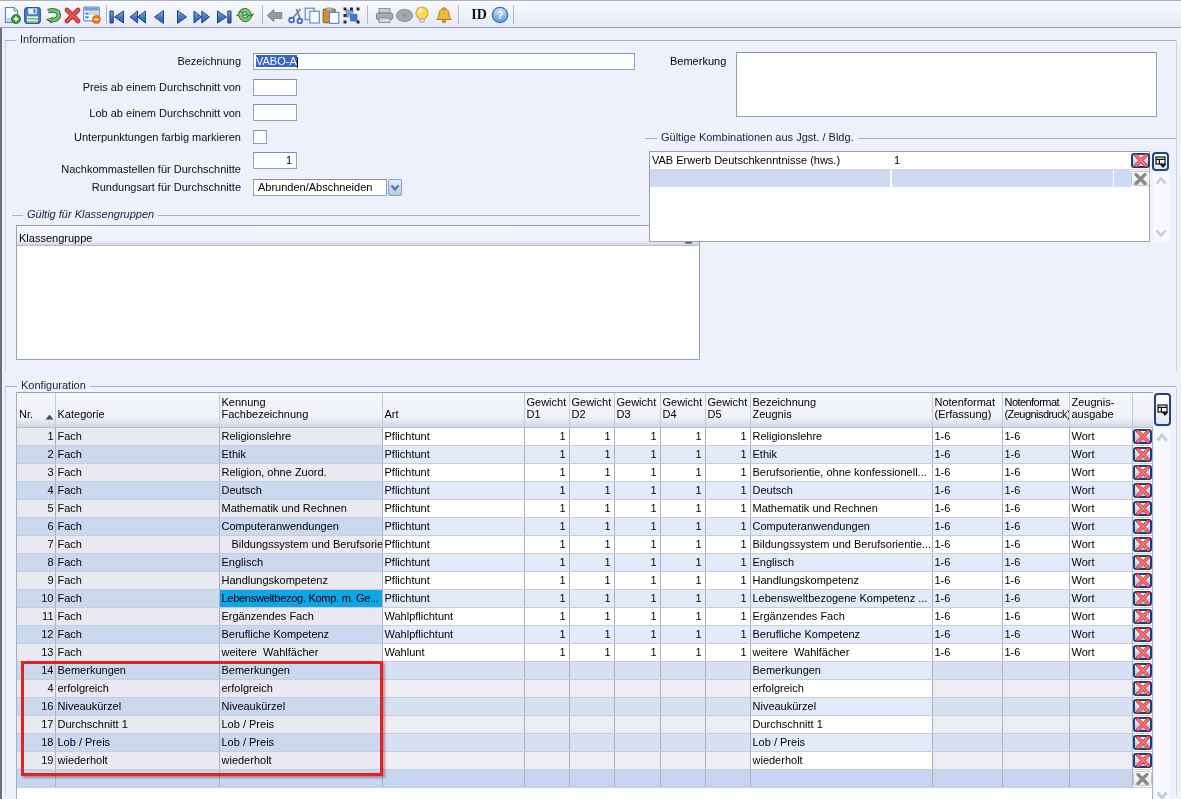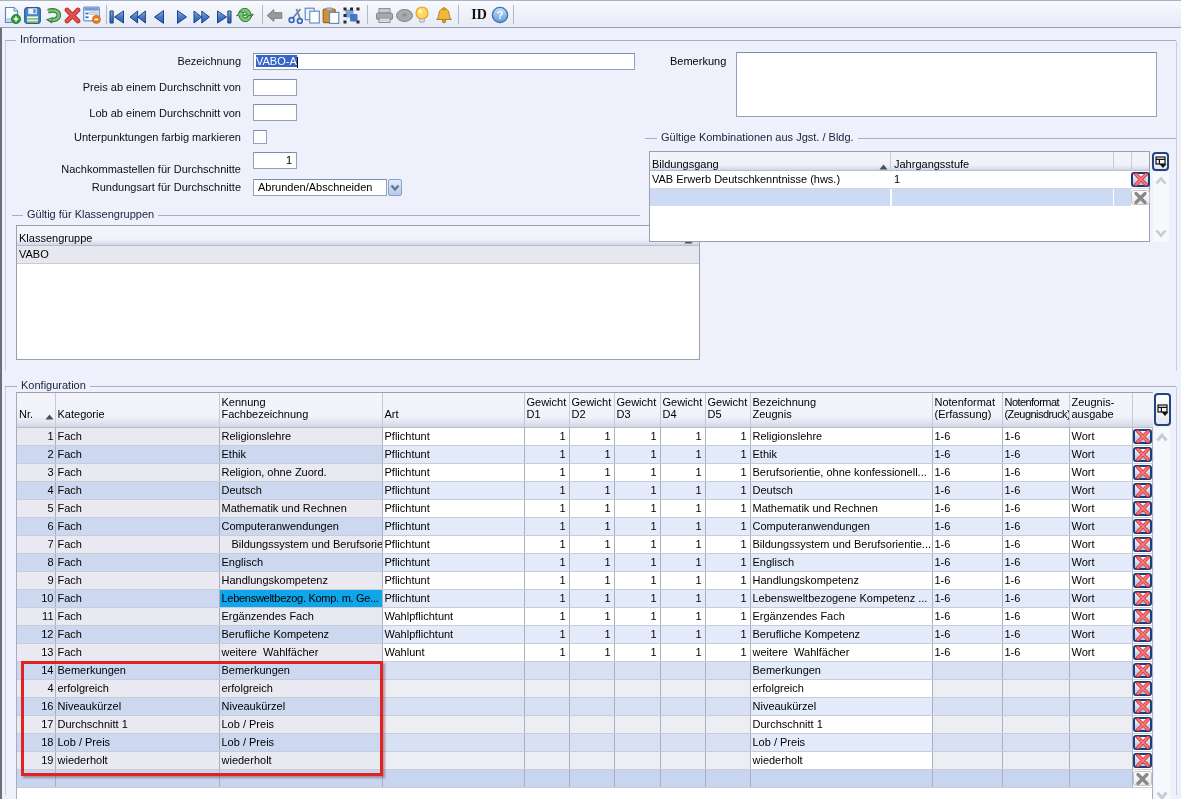--- a/index.html
+++ b/index.html
@@ -187,21 +187,21 @@
 <div class="tsep" style="left:367px"></div>
 <div class="tsep" style="left:458px"></div>
 <div class="tsep" style="left:513px"></div>
 </div>
 <div class="abs" style="left:0;top:28px;width:2px;height:771px;background:#6a6f7d;"></div>
 <div class="gline" style="left:5px;top:40px;width:1171px;"></div>
 <div class="gtitle" style="left:16px;top:33px;">Information</div>
 <div class="gline" style="left:645px;top:138px;width:531px;"></div>
 <div class="gtitle" style="left:657px;top:131px;">Gültige Kombinationen aus Jgst. / Bldg.</div>
 <div class="gline" style="left:12px;top:215px;width:628px;"></div>
-<div class="gtitle" style="left:23px;top:208px;">Gültig für Klassengruppen</div>
+<div class="gtitle" style="left:23px;top:208px;font-style:italic;">Gültig für Klassengruppen</div>
 <div class="gline" style="left:5px;top:386px;width:1171px;"></div>
 <div class="gtitle" style="left:17px;top:379px;">Konfiguration</div>
 <div class="vline" style="left:5px;top:41px;height:330px;"></div>
 <div class="vline" style="left:1176px;top:41px;height:330px;"></div>
 <div class="vline" style="left:5px;top:387px;height:408px;"></div>
 <div class="vline" style="left:1176px;top:387px;height:408px;"></div>
 <div class="lbl" style="top:55px;">Bezeichnung</div>
 <div class="lbl" style="top:81px;">Preis ab einem Durchschnitt von</div>
 <div class="lbl" style="top:107px;">Lob ab einem Durchschnitt von</div>
 <div class="lbl" style="top:131px;">Unterpunktungen farbig markieren</div>
@@ -220,33 +220,22 @@
   </svg>
 <div class="fld" style="left:736px;top:52px;width:421px;height:65px;"></div>
 <div class="abs" style="left:16px;top:225px;width:684px;height:135px;background:#fff;border:1px solid #9aa0ae;">
 <div style="height:20px;background:linear-gradient(180deg,#f4f5fb 0%,#f0f2f9 70%,#e0e3ef 88%,#d2d5e2 100%);border-bottom:1px solid #b9bdc9;position:relative;">
       <span style="position:absolute;left:2px;top:6px;">Klassengruppe</span>
       <span style="position:absolute;right:6px;top:8px;"><svg width="9" height="6" viewBox="0 0 9 6">
           <path d="M4.5 0.5 L8.5 5.5 L0.5 5.5 Z" fill="#3f5167"></path>
         </svg></span>
       <span style="position:absolute;right:1px;top:0;width:1px;height:20px;background:#c8ccd8;"></span>
     </div>
-<div style="height:18px;background:#e6e7ef;border-bottom:1px solid #c9ccd8;line-height:17px;padding-left:2px;">VABO</div>
 </div>
 <div class="abs" style="left:649px;top:151px;width:501px;height:91px;background:#fff;border:1px solid #9aa0ae;">
-<div style="height:19px;background:linear-gradient(180deg,#f4f5fb 0%,#f0f2f9 70%,#e0e3ef 88%,#d2d5e2 100%);border-bottom:1px solid #b9bdc9;position:relative;">
-      <span style="position:absolute;left:2px;top:6px;">Bildungsgang</span>
-      <span style="position:absolute;left:229px;top:8px;"><svg width="9" height="6" viewBox="0 0 9 6">
-          <path d="M4.5 0.5 L8.5 5.5 L0.5 5.5 Z" fill="#3f5167"></path>
-        </svg></span>
-      <span style="position:absolute;left:240px;top:0;width:1px;height:20px;background:#c8ccd8;"></span>
-      <span style="position:absolute;left:244px;top:6px;">Jahrgangsstufe</span>
-      <span style="position:absolute;left:463px;top:0;width:1px;height:19px;background:#c8ccd8;"></span>
-      <span style="position:absolute;left:481px;top:0;width:1px;height:19px;background:#c8ccd8;"></span>
-    </div>
 <div style="height:18px;position:relative;border-bottom:1px solid #d4d7e0;">
       <span style="position:absolute;left:2px;top:2px;">VAB Erwerb Deutschkenntnisse (hws.)</span>
       <span style="position:absolute;left:244px;top:2px;">1</span>
       <div style="position:absolute;left:481px;top:0;width:19px;">
         <div style="width:19px;height:15px;margin:1px auto 0 auto;border:2px solid #1e3c78;border-radius:3px;background:linear-gradient(180deg,#f6f9fe 0%,#cddcf4 50%,#aac4ec 100%);display:flex;align-items:center;justify-content:center;">
           <svg width="14" height="13" viewBox="0 0 14 13">
             <path d="M2 1.5 L12 11.5 M12 1.5 L2 11.5" stroke="#e34545" stroke-width="3.8" stroke-linecap="round"></path>
             <path d="M2 1.5 L12 11.5 M12 1.5 L2 11.5" stroke="#f88585" stroke-width="1.2" stroke-linecap="round"></path>
           </svg>
         </div>

